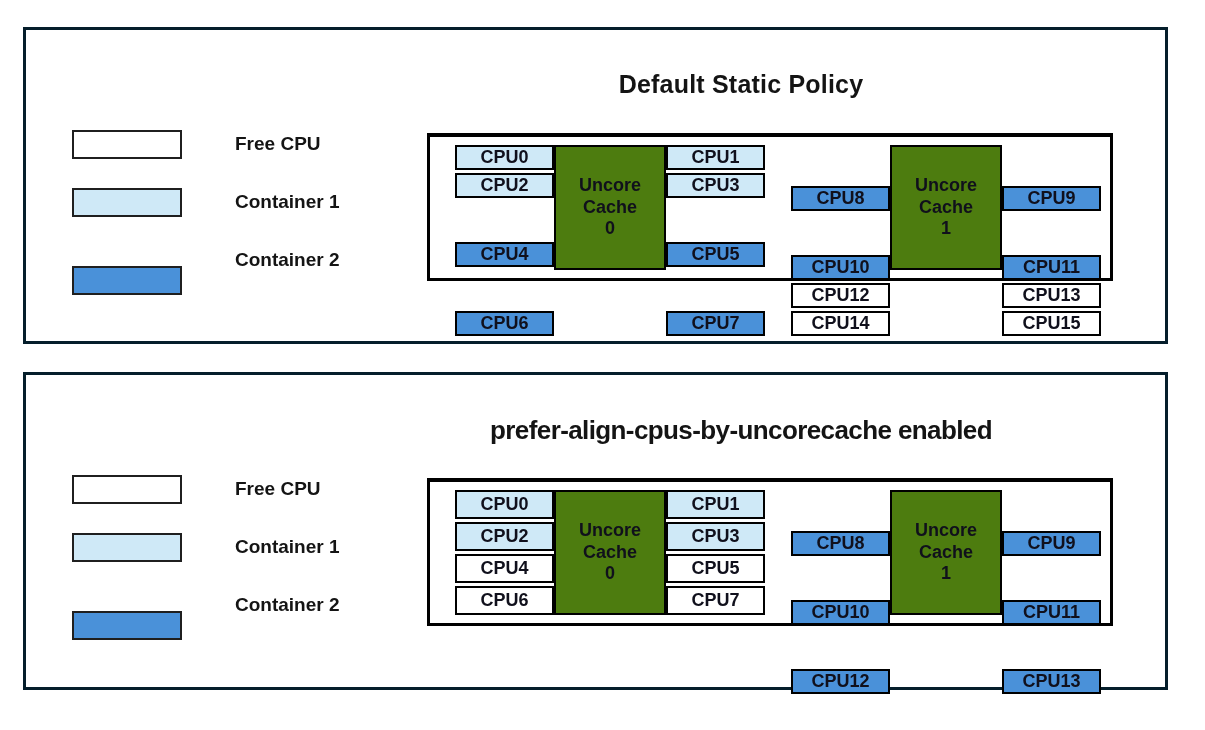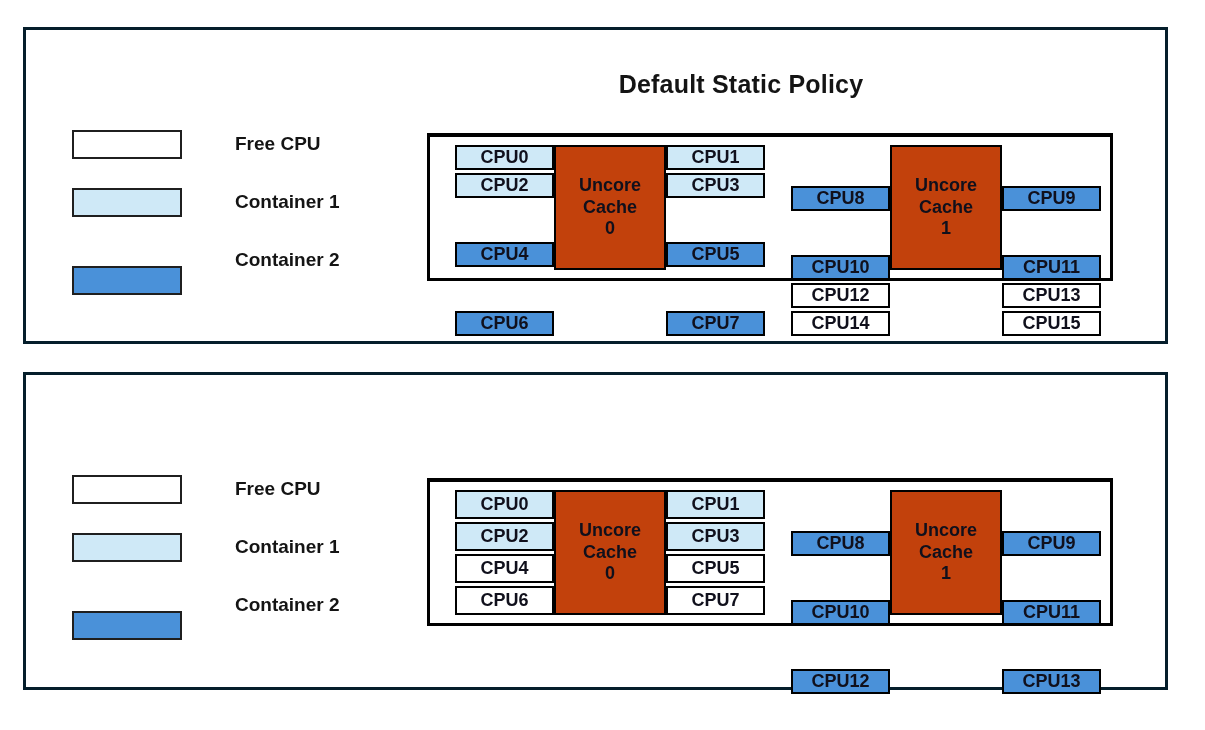--- a/index.html
+++ b/index.html
@@ -27,21 +27,21 @@
   .legend-label { margin-left:26px; font-size:19px; font-weight:bold; color:#141414; white-space:nowrap; }
 
   .diagram {
     position:absolute; left:401px; top:103px; width:686px; height:148px;
     box-sizing:border-box; border:3px solid #000; border-top-width:4px;
     padding:8px 9px; display:flex; gap:10px; background:#ffffff;
   }
   .group { flex:1; display:flex;padding-left:16px; }
   .cpu-col { flex:1; display:flex; flex-direction:column; gap:3px; }
   .cache {
-    width:112px; box-sizing:border-box; border:2px solid #000; background:#c2410c;
+    width:112px; box-sizing:border-box; border:2px solid #000; background:#4d7c0f;
     display:flex; flex-direction:column; justify-content:center; align-items:center;
     font-weight:bold; font-size:18px; line-height:1.2; color:#10101c; text-align:center;
   }
   .cache span { display:block; }
   .cpu-cell {
     flex:1; box-sizing:border-box; border:2px solid #000;
     display:flex; align-items:center; justify-content:center;
     font-weight:bold; font-size:18px; color:#10101c;
   }
   [data-state="free"]       { background:#ffffff; }
@@ -105,20 +105,21 @@
         <div class="cpu-cell" data-state="container2">CPU9</div>
         <div class="cpu-cell" data-state="container2">CPU11</div>
         <div class="cpu-cell" data-state="free">CPU13</div>
         <div class="cpu-cell" data-state="free">CPU15</div>
       </div>
     </div>
   </div>
 </div>
 
 <div class="panel" id="panel-1">
+  <div class="panel-title">prefer-align-cpus-by-uncorecache enabled</div>
 
   <div class="legend">
     <div class="legend-row">
       <span class="swatch" data-state="free"></span>
       <span class="legend-label">Free CPU</span>
     </div>
     <div class="legend-row">
       <span class="swatch" data-state="container1"></span>
       <span class="legend-label">Container 1</span>
     </div>

